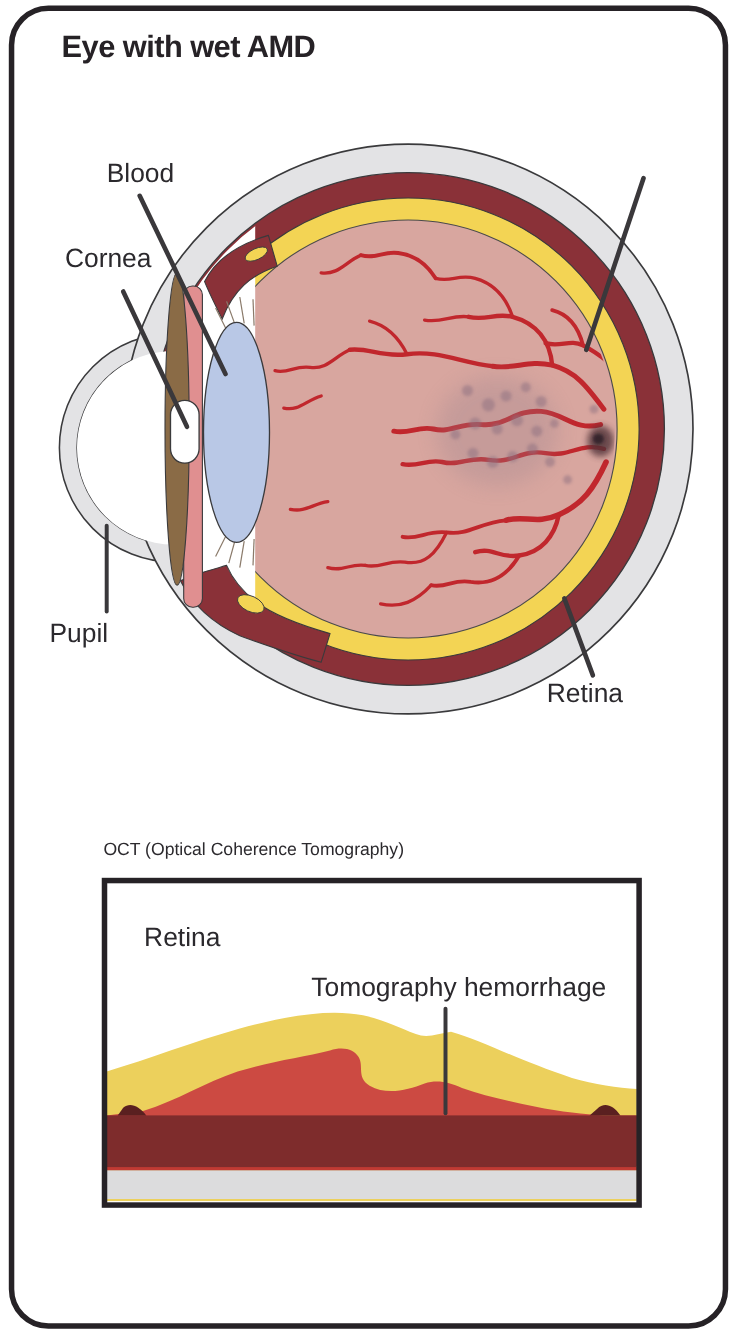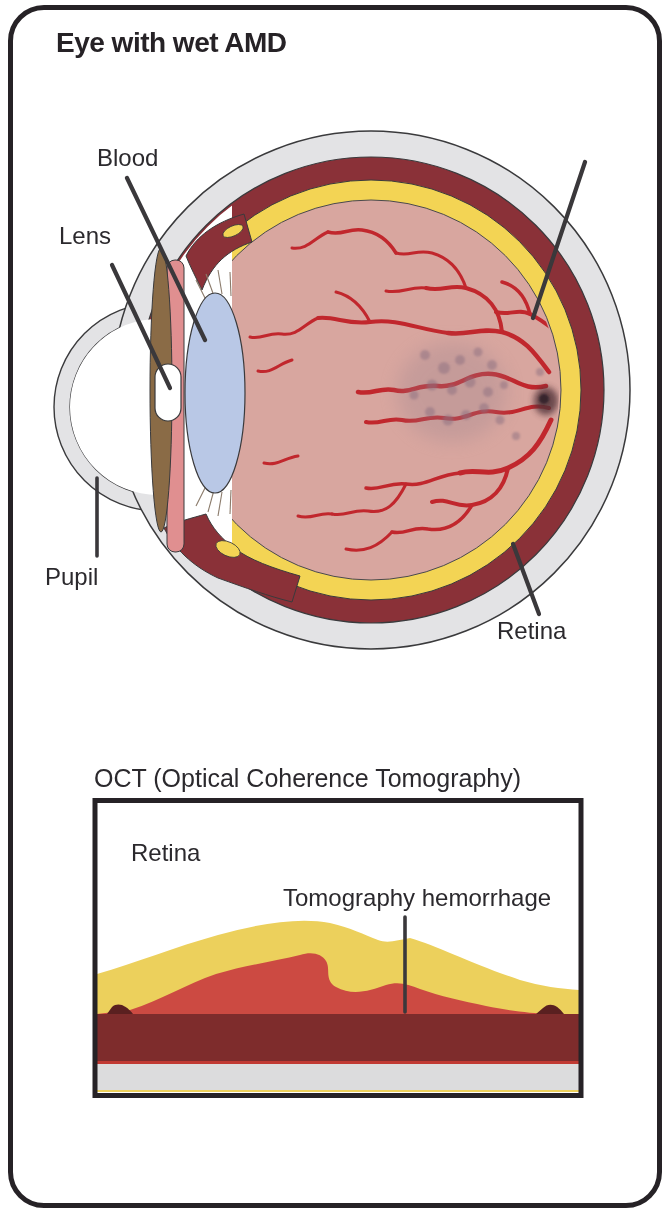--- a/index.html
+++ b/index.html
@@ -4,21 +4,21 @@
 <style>
   html,body{margin:0;padding:0;background:#ffffff;}
   .stage{position:relative;width:671px;height:1218px;background:#ffffff;overflow:hidden;
          font-family:"Liberation Sans",sans-serif;color:#2b292d;}
   .card{position:absolute;left:8px;top:5px;width:644px;height:1193px;background:#ffffff;
         border:5px solid #262226;border-radius:36px;}
   .art{position:absolute;left:0;top:0;width:671px;height:1218px;}
   .lbl{position:absolute;font-size:24px;line-height:1.05;white-space:nowrap;color:#2b292d;}
   .fig-title{position:absolute;left:56px;top:27px;font-size:28px;font-weight:bold;
              letter-spacing:-0.5px;white-space:nowrap;color:#262226;}
-  .oct-title{position:absolute;left:94px;top:764px;font-size:25px;white-space:nowrap;color:#2b292d;}
+  .oct-title{position:absolute;left:94px;top:764px;font-size:16px;white-space:nowrap;color:#2b292d;}
 </style>
 </head>
 <body>
 
 <div class="stage">
   <div class="card"></div>
 
   <svg class="art" viewBox="0 0 671 1218">
     <defs>
       <clipPath id="pinkClip">
@@ -150,20 +150,20 @@
         <rect x="97" y="1064" width="482" height="26" fill="#dcdcdd"></rect>
       </g>
       <path d="M 405,917 L 405,1012" stroke="#3a383b" stroke-width="3.6" stroke-linecap="round" fill="none"></path>
       <rect x="95" y="800.5" width="486" height="295" fill="none" stroke="#262226" stroke-width="5"></rect>
     </g>
   </svg>
 
   <h1 class="fig-title" style="margin:0;">Eye with wet AMD</h1>
 
   <div class="lbl" style="left:97px;top:145px;">Blood</div>
-  <div class="lbl" style="left:59px;top:223px;">Lens</div>
+  <div class="lbl" style="left:59px;top:223px;">Cornea</div>
   <div class="lbl" style="left:45px;top:564px;">Pupil</div>
   <div class="lbl" style="left:497px;top:618px;">Retina</div>
 
   <div class="oct-title">OCT (Optical Coherence Tomography)</div>
   <div class="lbl" style="left:131px;top:840px;">Retina</div>
   <div class="lbl" style="left:283px;top:885px;">Tomography hemorrhage</div>
 </div>
 
 </body></html>

